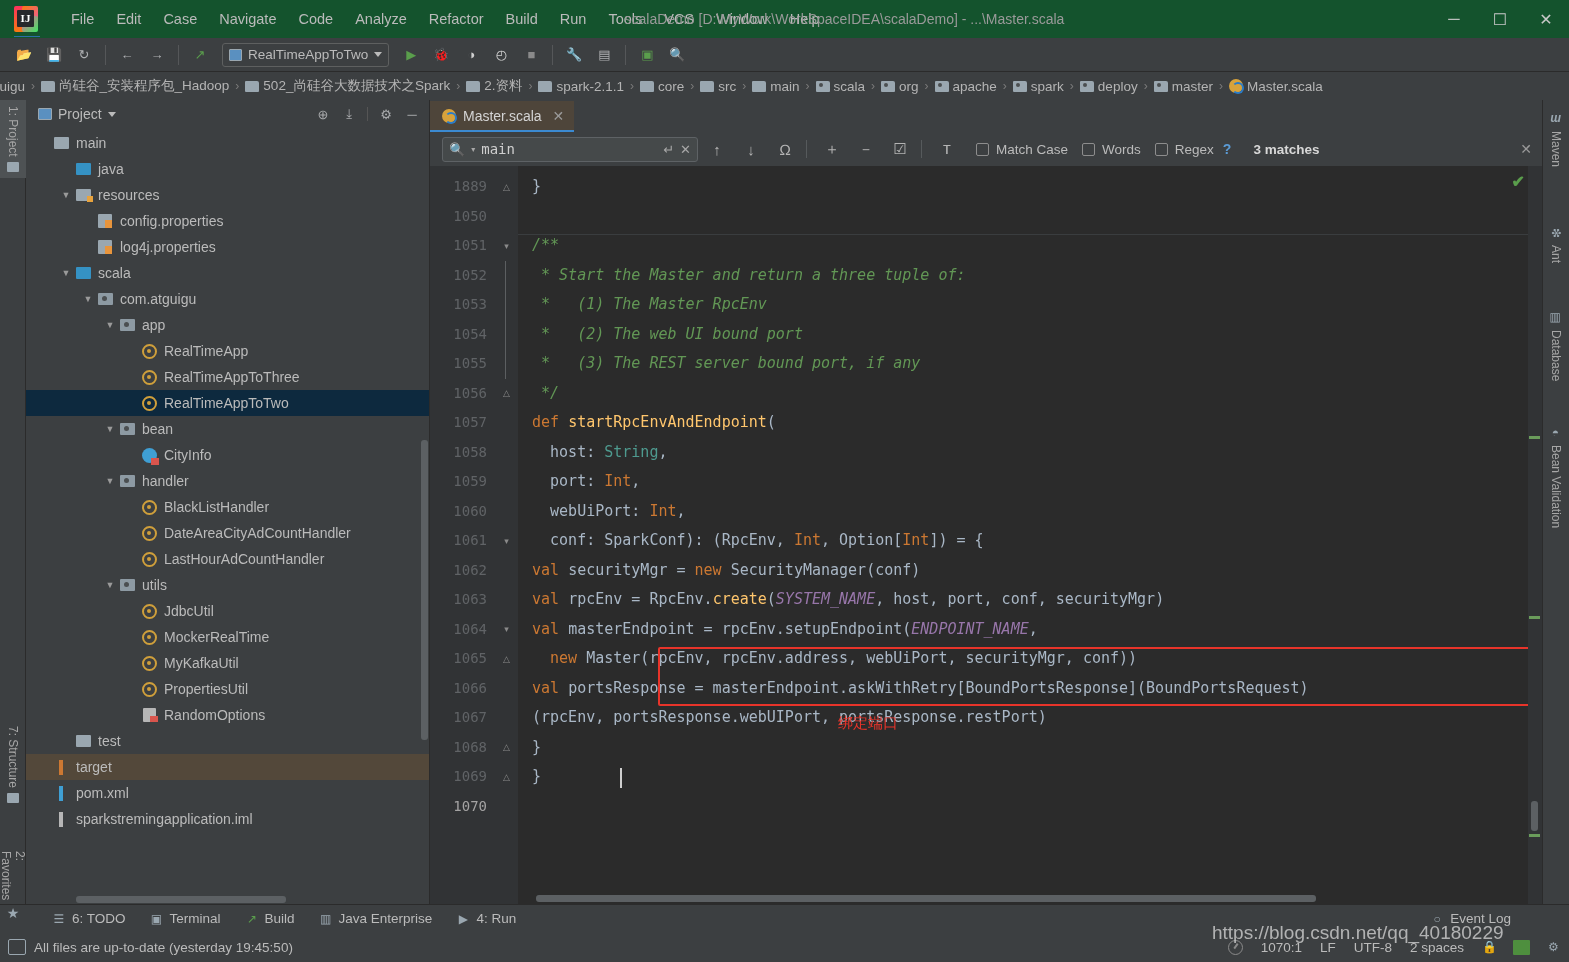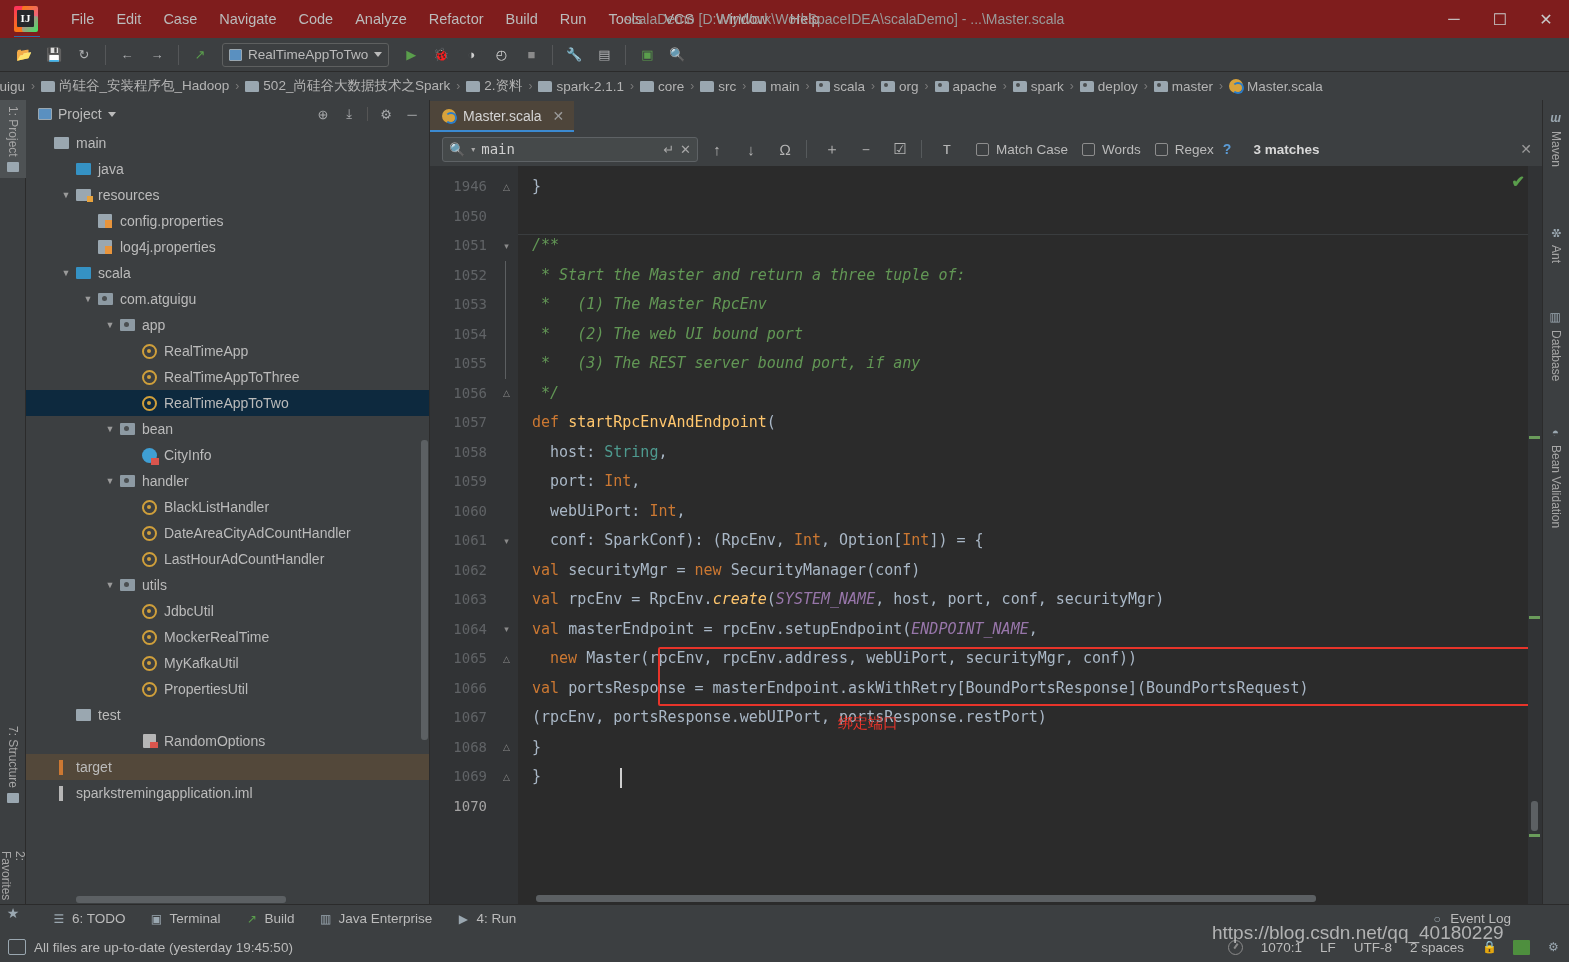--- a/index.html
+++ b/index.html
@@ -8,21 +8,21 @@
     background: #3c3f41;
     font-family: "Liberation Sans", sans-serif;
     overflow: hidden;
     color: #bbbbbb;
     font-size: 13px;
   }
   .app { position: relative; width: 1569px; height: 962px; display: flex; flex-direction: column; }
 
   
   .titlebar {
-    height: 38px; background: #7f1d1d; display: flex; align-items: center;
+    height: 38px; background: #14532d; display: flex; align-items: center;
     flex: 0 0 38px; position: relative;
   }
   .logo { width: 30px; height: 30px; margin-left: 12px; position: relative; flex: 0 0 30px; }
   .logo .lg-a { position: absolute; left: 2px; top: 2px; width: 12px; height: 26px; background: linear-gradient(180deg,#fe315d,#f97a12); border-radius: 2px;}
   .logo .lg-b { position: absolute; left: 10px; top: 2px; width: 16px; height: 16px; background: linear-gradient(135deg,#f97a12,#ed5b9c); border-radius: 2px;}
   .logo .lg-c { position: absolute; left: 10px; top: 12px; width: 16px; height: 16px; background: linear-gradient(135deg,#ed5b9c,#3dea62); border-radius: 2px;}
   .logo .lg-d { position: absolute; left: 5px; top: 6px; width: 17px; height: 17px; background:#27282c; border-radius:1px;}
   .logo .lg-t { position: absolute; left: 5px; top: 6px; width: 17px; height: 17px; color:#fff; font-size:11px;
                 font-family:"Liberation Serif", serif; text-align:center; line-height:17px; font-weight:700;}
 
@@ -520,39 +520,46 @@
             <span class="tlabel">MyKafkaUtil</span>
           </div>
           <div class="trow">
             <span class="tarrow" style="margin-left:98px"></span>
             <span class="ticon">
               <span class="ic-obj"></span>
             </span>
             <span class="tlabel">PropertiesUtil</span>
           </div>
           <div class="trow">
+            <span class="tarrow" style="margin-left:98px"></span>
+            <span class="ticon">
+              <span class="ic-rand"></span>
+            </span>
+            <span class="tlabel">RandomOptions</span>
+          </div>
+          <div class="trow">
             <span class="tarrow" style="margin-left:32px"></span>
             <span class="ticon">
               <span class="ic-folder"></span>
             </span>
             <span class="tlabel">test</span>
-          </div>
-          <div class="trow">
-            <span class="tarrow" style="margin-left:98px"></span>
-            <span class="ticon">
-              <span class="ic-rand"></span>
-            </span>
-            <span class="tlabel">RandomOptions</span>
           </div>
           <div class="trow hl-target">
             <span class="tarrow" style="margin-left:10px"></span>
             <span class="ticon">
               <span class="ic-orange"></span>
             </span>
             <span class="tlabel">target</span>
+          </div>
+          <div class="trow">
+            <span class="tarrow" style="margin-left:10px"></span>
+            <span class="ticon">
+              <span class="ic-xml"></span>
+            </span>
+            <span class="tlabel">pom.xml</span>
           </div>
           <div class="trow">
             <span class="tarrow" style="margin-left:10px"></span>
             <span class="ticon">
               <span class="ic-iml"></span>
             </span>
             <span class="tlabel">sparkstremingapplication.iml</span>
           </div>
         </div>
       <div class="pp-scroll"></div>
@@ -598,21 +605,21 @@
           <span class="cbox"></span>
           <span>Regex</span>
         </div>
         <span class="fb-q">?</span>
         <span class="fb-matches">3 matches</span>
         <span class="fb-close">✕</span>
       </div>
 
       <div class="code-wrap">
         <div class="gutter" id="gutter">
-            <div class="gline">1946</div>
+            <div class="gline">1889</div>
             <div class="gline">1050</div>
             <div class="gline">1051</div>
             <div class="gline">1052</div>
             <div class="gline">1053</div>
             <div class="gline">1054</div>
             <div class="gline">1055</div>
             <div class="gline">1056</div>
             <div class="gline">1057</div>
             <div class="gline">1058</div>
             <div class="gline">1059</div>
@@ -684,21 +691,21 @@
             <div class="cline"><span class="k-cmt"> *   (1) The Master RpcEnv</span></div>
             <div class="cline"><span class="k-cmt"> *   (2) The web UI bound port</span></div>
             <div class="cline"><span class="k-cmt"> *   (3) The REST server bound port, if any</span></div>
             <div class="cline"><span class="k-cmt"> */</span></div>
             <div class="cline"><span class="k-kw">def </span><span class="k-fn">startRpcEnvAndEndpoint</span><span class="k-plain">(</span></div>
             <div class="cline"><span class="k-plain">  host: </span><span class="k-str-t">String</span><span class="k-plain">,</span></div>
             <div class="cline"><span class="k-plain">  port: </span><span class="k-type">Int</span><span class="k-plain">,</span></div>
             <div class="cline"><span class="k-plain">  webUiPort: </span><span class="k-type">Int</span><span class="k-plain">,</span></div>
             <div class="cline"><span class="k-plain">  conf: SparkConf): (RpcEnv, </span><span class="k-type">Int</span><span class="k-plain">, Option[</span><span class="k-type">Int</span><span class="k-plain">]) = {</span></div>
             <div class="cline"><span class="k-kw">val </span><span class="k-plain">securityMgr = </span><span class="k-kw">new </span><span class="k-plain">SecurityManager(conf)</span></div>
-            <div class="cline"><span class="k-kw">val </span><span class="k-plain">rpcEnv = RpcEnv.</span><span class="k-fn" style="font-style:italic">create</span><span class="k-plain">(</span><span class="k-const">SYSTEM_NAME</span><span class="k-plain">, host, port, conf, securityMgr)</span></div>
+            <div class="cline"><span class="k-kw">val </span><span class="k-plain">rpcEnv = RpcEnv.</span><span class="k-fn" style="">create</span><span class="k-plain">(</span><span class="k-const">SYSTEM_NAME</span><span class="k-plain">, host, port, conf, securityMgr)</span></div>
             <div class="cline"><span class="k-kw">val </span><span class="k-plain">masterEndpoint = rpcEnv.setupEndpoint(</span><span class="k-const">ENDPOINT_NAME</span><span class="k-plain">,</span></div>
             <div class="cline"><span class="k-plain">  </span><span class="k-kw">new </span><span class="k-plain">Master(rpcEnv, rpcEnv.address, webUiPort, securityMgr, conf))</span></div>
             <div class="cline"><span class="k-kw">val </span><span class="k-plain">portsResponse = masterEndpoint.askWithRetry[BoundPortsResponse](BoundPortsRequest)</span></div>
             <div class="cline"><span class="k-plain">(rpcEnv, portsResponse.webUIPort, portsResponse.restPort)</span></div>
             <div class="cline"><span class="k-plain">}</span></div>
             <div class="cline"><span class="k-plain">}</span></div>
             <div class="cline">&nbsp;</div>
 
         <div class="sep-line" style="top:68px;"></div>
             <div class="redbox" style="left:140px; top:481px; width:1092px; height:59px;"></div>

